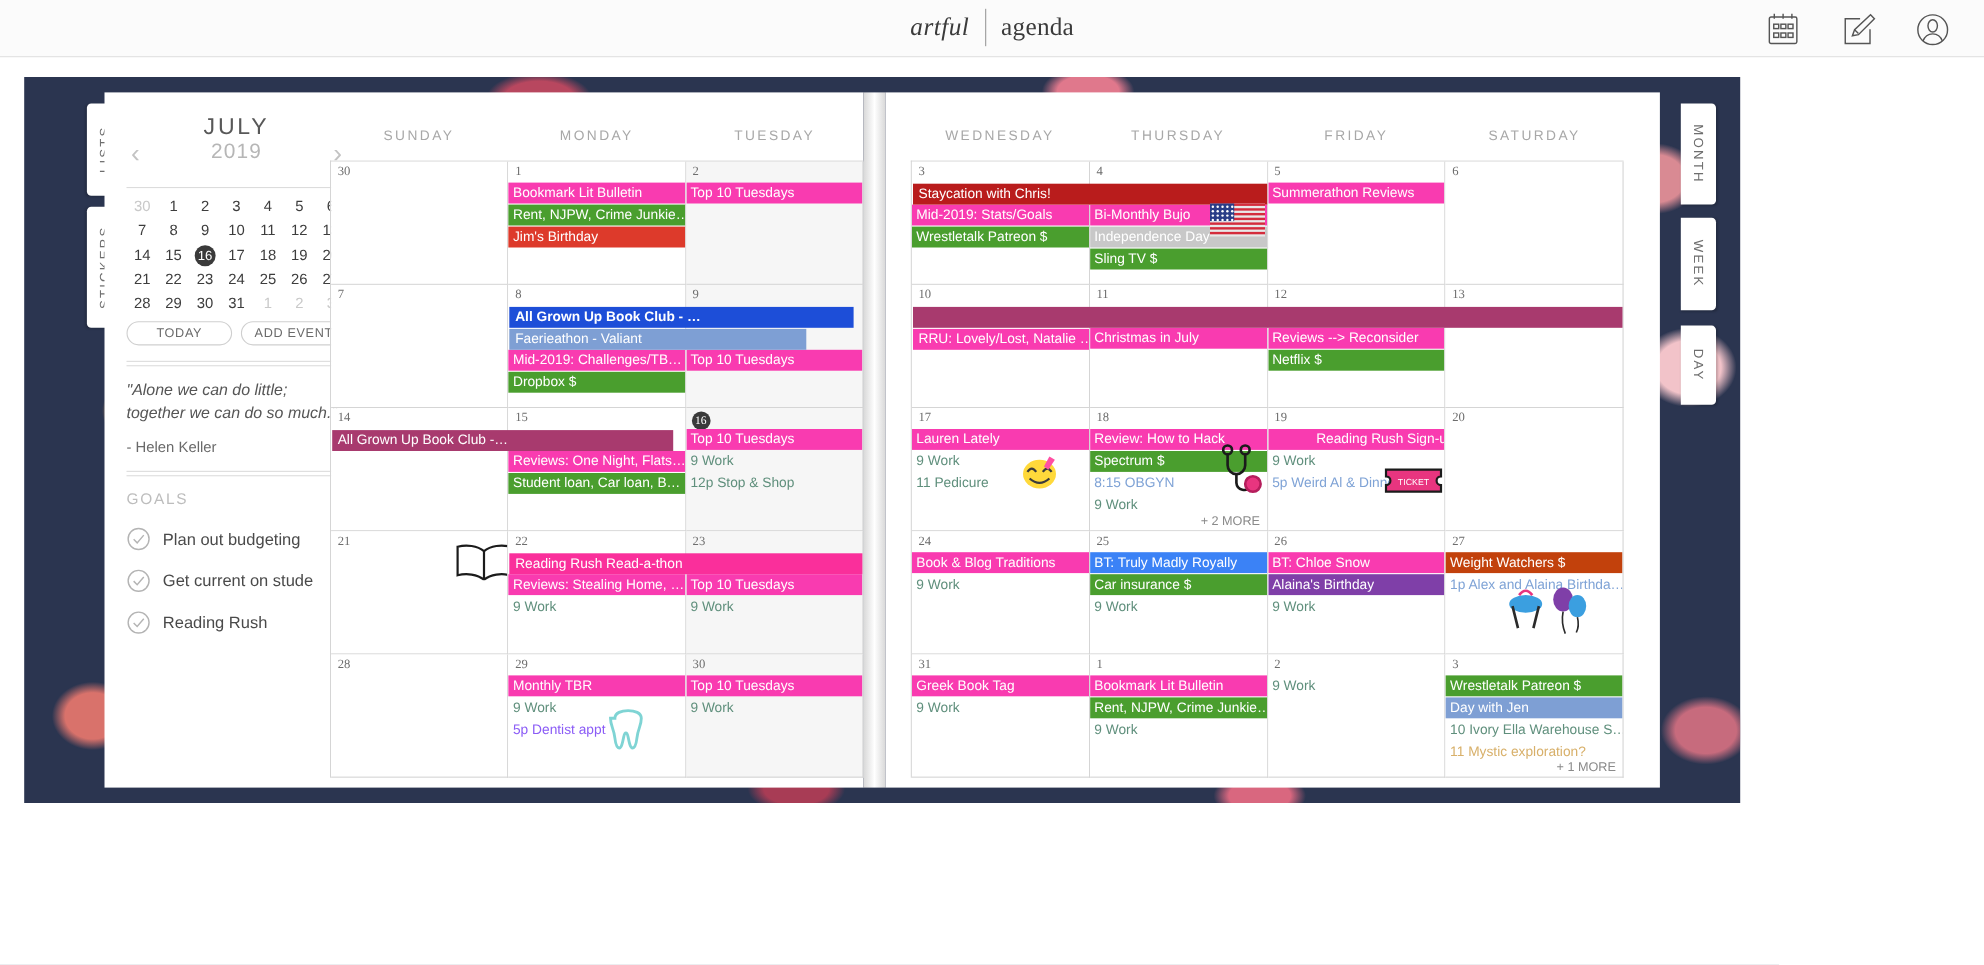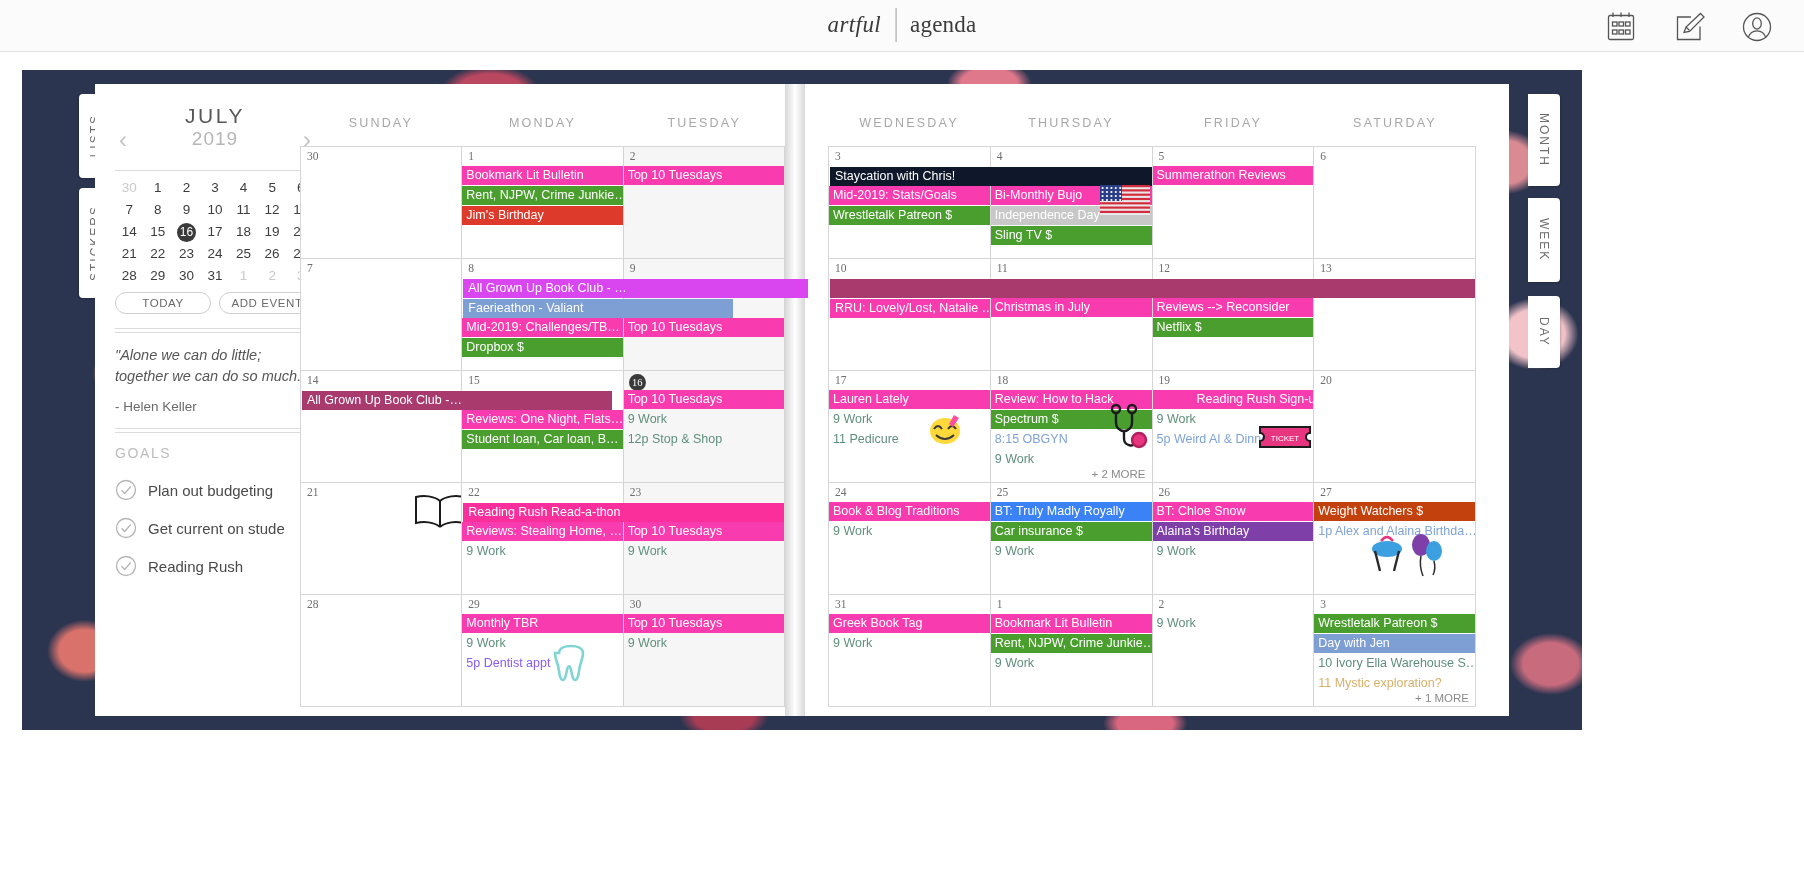--- a/index.html
+++ b/index.html
@@ -400,21 +400,21 @@
           <div class="ev plain" style="color: #8b5cf6;">5p Dentist appt</div>
           <div class="sticker" style="right: 30px; top: 48px;"><svg width="44" height="46" viewBox="0 0 44 46" fill="none" stroke="#7fd4d4" stroke-width="2.6">
               <path d="M10 10c0-5 6-7 12-7s12 2 12 7c0 7-3 9-4 18-0.6 5-2 9-4 9s-3-5-4-10c-1-5-3-5-4 0-1 5-2 10-4 10s-3.4-4-4-9c-1-9-4-11-4-18z" fill="#fff"></path>
             </svg></div>
         </div>
         <div class="cell shade">
           <div class="daynum"><span>30</span></div>
           <div class="ev" style="background: rgb(249, 59, 176);">Top 10 Tuesdays</div>
           <div class="ev plain" style="color: rgb(95, 143, 124);">9 Work</div>
         </div>
-        <div class="span" style="background: #d946ef; left: 162.333px; width: 345px; top: 132px;">All Grown Up Book Club - …</div>
+        <div class="span" style="background: #1d4ed8; left: 162.333px; width: 313px; top: 132px; font-weight: bold;">All Grown Up Book Club - …</div>
         <div class="span" style="background: rgb(126, 159, 212); left: 162.333px; width: 270px; top: 152px;">Faerieathon - Valiant</div>
         <div class="span" style="background: rgb(168, 58, 110); left: 1px; width: 310px; top: 244px;">All Grown Up Book Club -…</div>
         <div class="span" style="background: rgb(250, 47, 155); left: 162.333px; width: 320.667px; top: 356px;">Reading Rush Read-a-thon</div>
       </div>
   </div>
 
   <div class="spine"></div>
 
   <div class="pageR">
     <div class="dow-row" id="dow-right" style="left:23px;width:648px;">
@@ -584,18 +584,18 @@
           <div class="ev plain" style="color: rgb(95, 143, 124);">9 Work</div>
         </div>
         <div class="cell">
           <div class="daynum"><span>3</span></div>
           <div class="ev" style="background: rgb(74, 158, 46);">Wrestletalk Patreon $</div>
           <div class="ev" style="background: rgb(126, 159, 212);">Day with Jen</div>
           <div class="ev plain" style="color: rgb(95, 143, 124);">10 Ivory Ella Warehouse S…</div>
           <div class="ev plain" style="color: rgb(216, 176, 106);">11 Mystic exploration?</div>
           <div class="more">+ 1 MORE</div>
         </div>
-        <div class="span" style="background: #0f172a; left: 1px; width: 321.5px; top: 20px;">Staycation with Chris!</div>
+        <div class="span" style="background: #b91c1c; left: 1px; width: 321.5px; top: 20px;">Staycation with Chris!</div>
         <div class="span" style="background: rgb(168, 58, 110); left: 1px; width: 645px; top: 132px;"></div>
         <div class="span" style="background: rgb(249, 59, 176); left: 1px; width: 159.75px; top: 152px;">RRU: Lovely/Lost, Natalie …</div>
       </div>
   </div>
 </div>
 
 </body></html>

